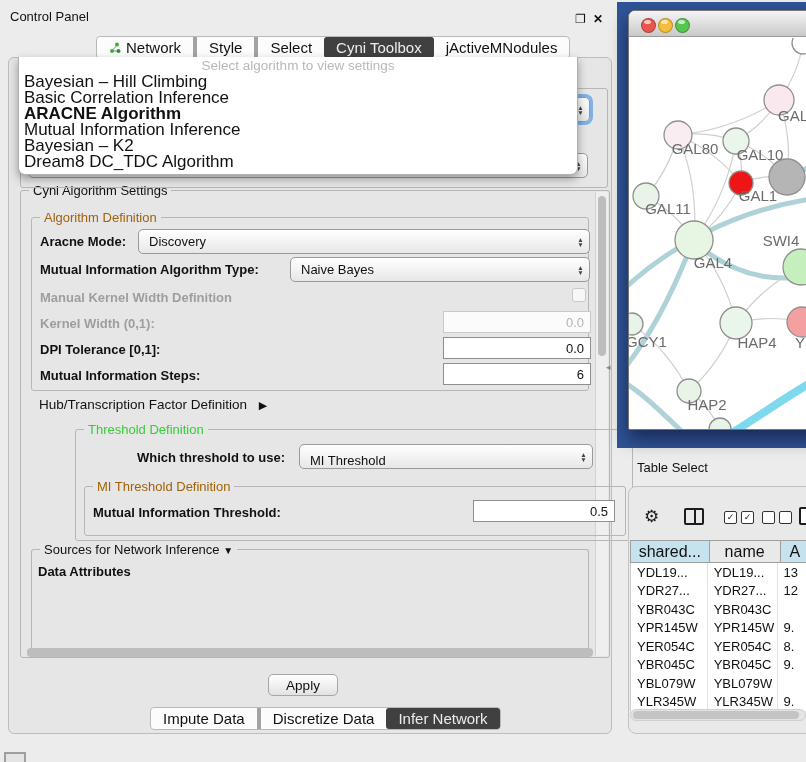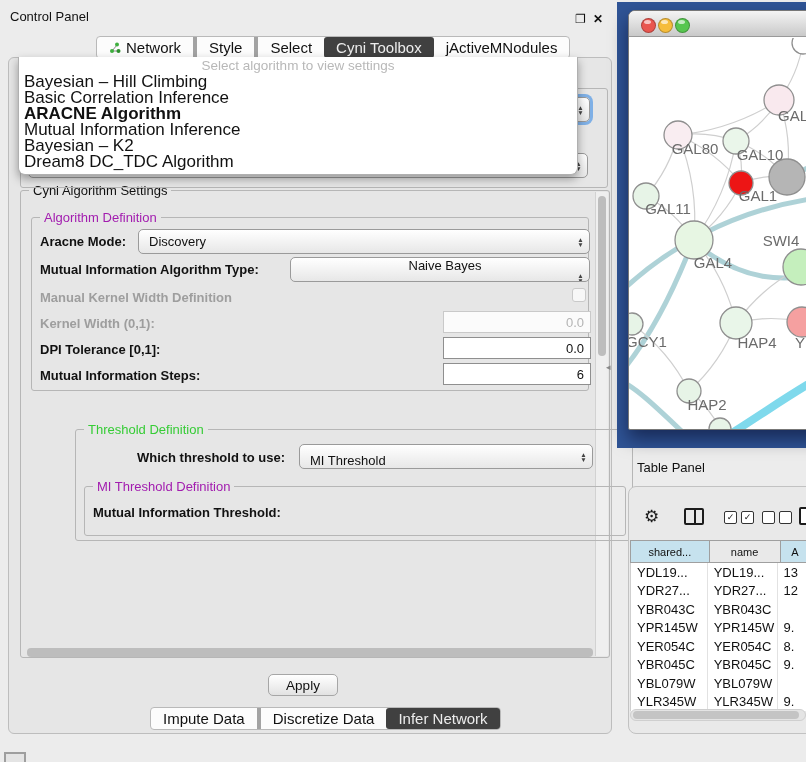--- a/index.html
+++ b/index.html
@@ -23,21 +23,21 @@
               border-top:none;border-radius:0 0 7px 7px;box-shadow:0 4px 10px rgba(0,0,0,.35);
               padding-bottom:4px;z-index:50;}
   #algo-placeholder{height:17px;display:flex;align-items:center;justify-content:center;
               color:#b8b8b8;font-size:13.5px;}
   .algo-item{height:16px;display:flex;align-items:center;padding-left:5px;font-size:17px;}
   .algo-item.sel{font-weight:bold;}
   
   .grp{border:1px solid #b6b6b6;border-radius:3px;}
   .legend{position:absolute;top:-8px;left:8px;background:#e6e6e6;padding:0 4px;
           font-size:13px;white-space:nowrap;}
-  .legend.blue{color:#a21caf;}
+  .legend.blue{color:#a16207;}
   .legend.green{color:#35cc35;}
   .lbl{font-size:13px;font-weight:bold;white-space:nowrap;}
   .lbl.dis{color:#9e9e9e;}
   
   .combo{height:25px;border:1px solid #9a9a9a;border-radius:5px;
          background:linear-gradient(#ffffff,#e7e7e7);display:flex;align-items:center;
          font-size:13px;padding-left:10px;overflow:hidden;}
   .combo .cap{margin-left:auto;width:17px;height:100%;display:flex;flex-direction:column;
          align-items:center;justify-content:center;color:#444;font-size:6.5px;line-height:5px;}
   .combo.focus{box-shadow:0 0 0 3px #7fb0e6;}
@@ -60,21 +60,21 @@
               background:linear-gradient(#f4f4f4,#c9c9c9);border-bottom:1px solid #9a9a9a;}
   .light{width:13px;height:13px;border-radius:50%;position:absolute;top:7px;border:1px solid rgba(0,0,0,.25);}
   .light::after{content:"";position:absolute;left:2px;top:1px;width:7px;height:4px;
               border-radius:50%;background:rgba(255,255,255,.65);}
   
   #table-panel-box{left:628px;top:486px;width:192px;height:248px;background:#e9e9e9;
               border:1px solid #c2c2c2;border-radius:8px;}
   .tool-ico{font-size:17px;color:#1c1c1c;}
   .chk{width:11px;height:11px;border:1.5px solid #333;border-radius:2px;background:#fff;
        font-size:9px;line-height:10px;text-align:center;color:#111;display:inline-block;}
-  .hdr-cell{height:21px;border:1px solid #9f9f9f;border-left:none;font-size:11px;
+  .hdr-cell{height:21px;border:1px solid #9f9f9f;border-left:none;font-size:16px;
        display:flex;align-items:center;justify-content:center;}
   .td-cell{font-size:13px;padding-left:6px;display:flex;align-items:center;height:18.5px;
        border-right:1px solid #e2e2e2;overflow:hidden;white-space:nowrap;}
   svg text{font-family:"Liberation Sans",sans-serif;}
 </style>
 </head>
 <body>
 
 <div class="abs" id="panel-title">Control Panel</div>
 <div class="abs win-btns" style="left:575px;">❐</div>
@@ -145,21 +145,21 @@
     <span class="legend blue">Algorithm Definition</span>
     <div class="abs lbl" style="left:8px;top:16px;">Aracne Mode:</div>
     <div class="abs lbl" style="left:8px;top:44px;">Mutual Information Algorithm Type:</div>
     <div class="abs combo" style="left:106px;top:11px;width:452px;">
       <span>Discovery</span>
       <span class="cap">
           <span>▲</span>
           <span>▼</span>
         </span>
     </div>
-    <div class="abs combo" style="left:258px;top:39px;width:300px;flex-direction:column;">
+    <div class="abs combo" style="left:258px;top:39px;width:300px;">
       <span>Naive Bayes</span>
       <span class="cap">
           <span>▲</span>
           <span>▼</span>
         </span>
     </div>
     <div class="abs lbl dis" style="left:8px;top:72px;">Manual Kernel Width Definition</div>
     <div class="abs" style="left:540px;top:70px;width:14px;height:14px;border:1px solid #c9c9c9;border-radius:3px;background:#f7f7f7;"></div>
     <div class="abs lbl dis" style="left:8px;top:98px;">Kernel Width (0,1):</div>
     <div class="abs field dis" style="left:411px;top:93px;width:148px;">
@@ -168,37 +168,51 @@
     <div class="abs lbl" style="left:8px;top:124px;">DPI Tolerance [0,1]:</div>
     <div class="abs field" style="left:411px;top:119px;width:148px;">
       <span>0.0</span>
     </div>
     <div class="abs lbl" style="left:8px;top:150px;">Mutual Information Steps:</div>
     <div class="abs field" style="left:411px;top:145px;width:148px;">
       <span>6</span>
     </div>
   </div>
 
+  <div class="abs" style="left:18px;top:206px;font-size:13.5px;">
+    <span>Hub/Transcription Factor Definition</span>
+    <span style="margin-left:8px;font-size:11px;">▶</span>
+  </div>
 
   <div class="abs grp" style="left:10px;top:238px;width:558px;height:112px;margin-left:44px;">
     <span class="legend green">Threshold Definition</span>
     <div class="abs lbl" style="left:61px;top:20px;">Which threshold to use:</div>
     <div class="abs combo" style="left:223px;top:14px;width:294px;align-items:flex-end;">
       <span>MI Threshold</span>
       <span class="cap">
           <span>▲</span>
           <span>▼</span>
         </span>
     </div>
     <div class="abs grp" style="left:8px;top:56px;width:542px;height:50px;text-align:center;">
       <span class="legend blue">MI Threshold Definition</span>
       <div class="abs lbl" style="left:8px;top:18px;">Mutual Information Threshold:</div>
-    </div>
-  </div>
-
+      <div class="abs field" style="left:388px;top:13px;width:142px;">
+        <span>0.5</span>
+      </div>
+    </div>
+  </div>
+
+  <div class="abs grp" style="left:10px;top:358px;width:558px;height:106px;border-bottom:none;">
+    <span class="legend">
+      <span>Sources for Network Inference</span>
+      <span style="font-size:10px;">▼</span>
+    </span>
+    <div class="abs lbl" style="left:6px;top:14px;">Data Attributes</div>
+  </div>
 
   <div class="thumb" style="left:6px;top:457px;width:566px;height:9px;"></div>
 </div>
 
 <div class="abs push-btn" style="left:268px;top:674px;width:70px;height:22px;">
   <span>Apply</span>
 </div>
 
 <div class="abs tabbar" style="left:150px;top:707px;" id="bottom-tabs">
     <div class="tab">
@@ -278,21 +292,21 @@
         <text x="84" y="230" text-anchor="middle">GAL4</text>
         <text x="152" y="208" text-anchor="middle">SWI4</text>
         <text x="-3" y="309" text-anchor="start">GCY1</text>
         <text x="128" y="310" text-anchor="middle">HAP4</text>
         <text x="171" y="310" text-anchor="middle">Y</text>
         <text x="78" y="372" text-anchor="middle">HAP2</text>
       </g>
   </svg>
 </div>
 
-<div class="abs" style="left:637px;top:460px;font-size:13px;">Table Panel</div>
+<div class="abs" style="left:637px;top:460px;font-size:13px;">Table Select</div>
 <div class="abs" id="table-panel-box"></div>
 
 <div class="abs tool-ico" style="left:644px;top:506px;">⚙</div>
 <div class="abs" style="left:684px;top:508px;width:20px;height:17px;border:2px solid #1c1c1c;border-radius:2px;">
   <div style="position:absolute;left:8px;top:0;width:2px;height:100%;background:#1c1c1c;"></div>
 </div>
 <div class="abs" style="left:724px;top:511px;display:flex;gap:4px;">
   <span class="chk">✓</span>
     <span class="chk">✓</span>
 </div>

